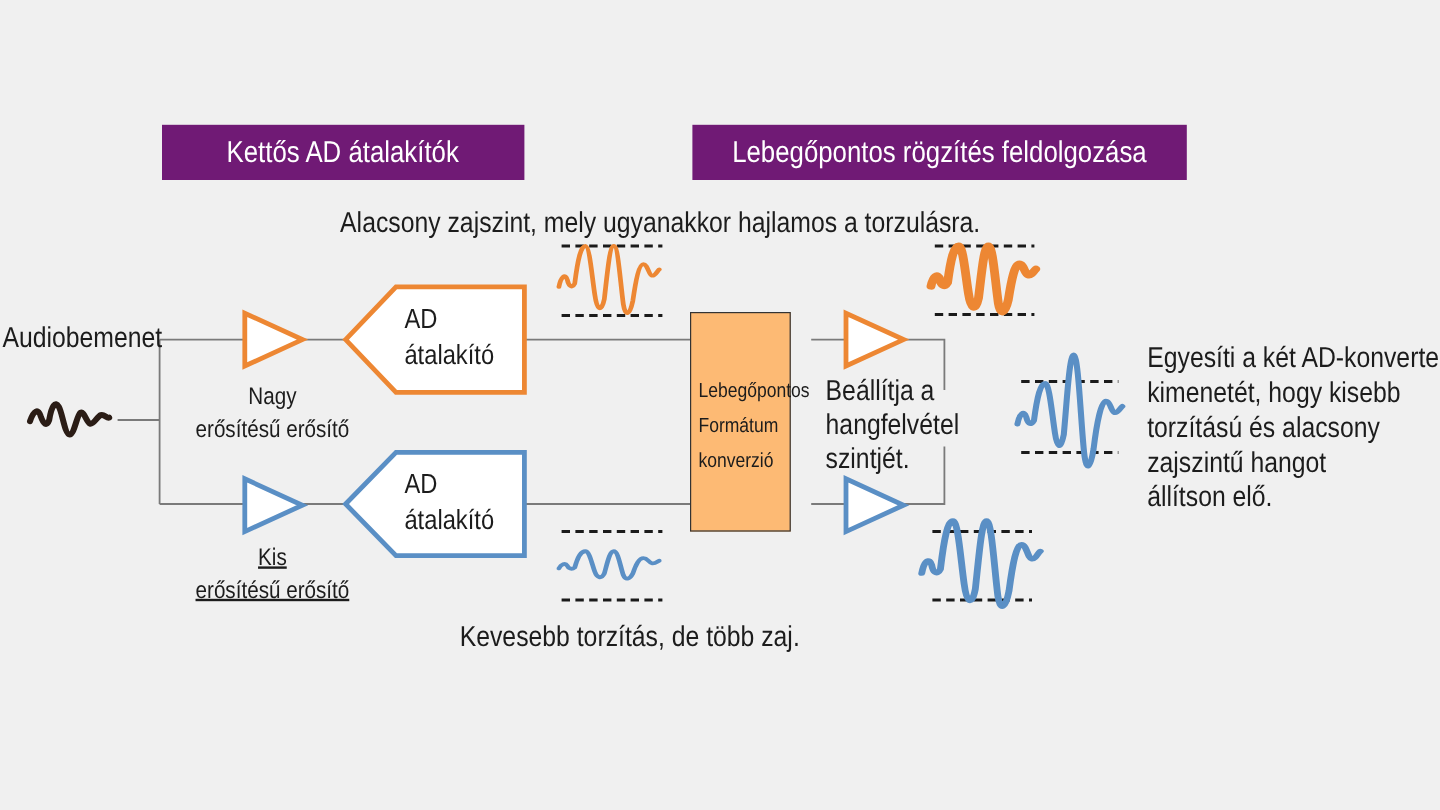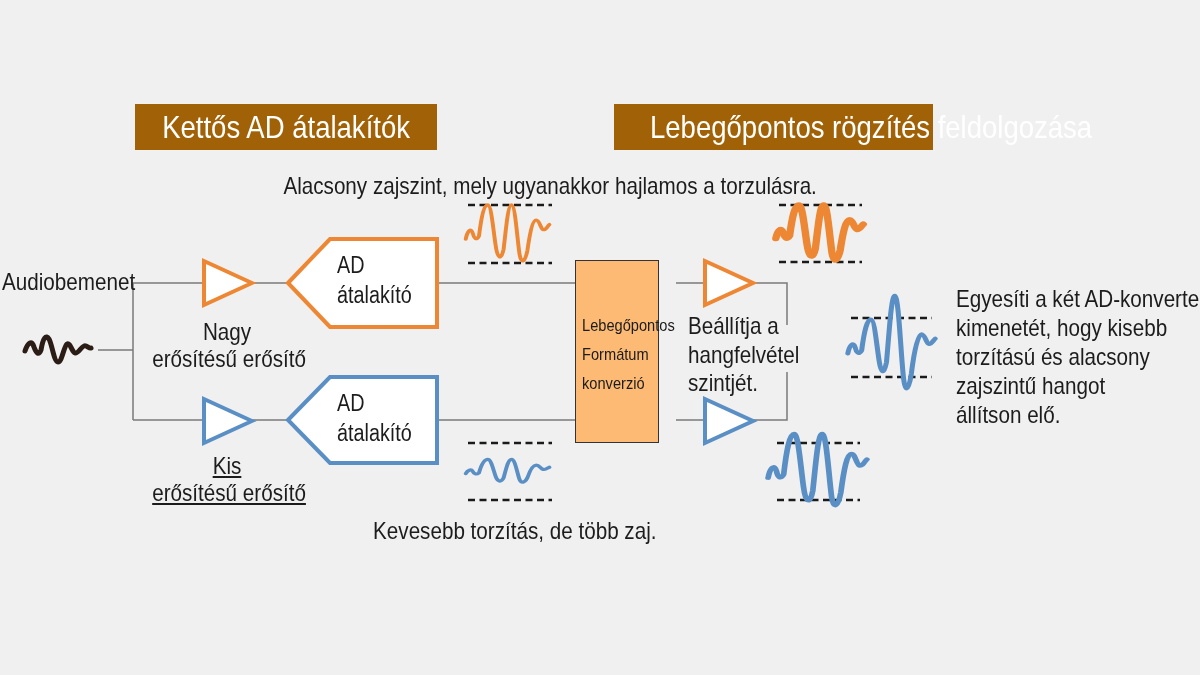--- a/index.html
+++ b/index.html
@@ -6,25 +6,25 @@
   body{
     width:1200px;height:675px;position:relative;
     background:#f0f0f0;
     font-family:"Liberation Sans","DejaVu Sans",sans-serif;
     color:#1c1c1c;
   }
   .abs{position:absolute;}
   .condensed{transform:scaleX(0.86);transform-origin:0 0;}
   .condensed-c{transform:scaleX(0.86);transform-origin:50% 0;}
   .hdr{
-    background:#a16207;color:#ffffff;height:46px;line-height:46px;
-    text-align:center;font-size:32px;white-space:nowrap;
+    background:#701a75;color:#ffffff;height:46px;line-height:46px;
+    text-align:center;font-size:25px;white-space:nowrap;
   }
   .cap{font-size:24px;white-space:nowrap;}
-  .lbl{font-size:24px;line-height:27px;text-align:center;white-space:nowrap;}
+  .lbl{font-size:20px;line-height:27px;text-align:center;white-space:nowrap;}
   .ad-txt{font-size:23px;line-height:30px;white-space:nowrap;}
   .ad-txt span,.note span,.lbl span{display:block;}
   .note{font-size:24px;line-height:28.5px;white-space:nowrap;}
   .floatbox{
     background:#fdba74;border:1.5px solid #333333;
     width:84px;height:183px;box-sizing:border-box;
     left:575px;top:260px;
   }
   .floatbox .inner{
     padding:50px 0 0 7px;font-size:17px;line-height:29px;white-space:nowrap;
@@ -100,21 +100,21 @@
 
   <g fill="#ffffff" stroke-width="4" stroke-linejoin="miter">
     <polygon points="288,283 330,239 437,239 437,327 330,327" stroke="#ED8733"></polygon>
     <polygon points="288,420 330,377 437,377 437,463 330,463" stroke="#5A8FC5"></polygon>
   </g>
 </svg>
 
 <div class="abs hdr" style="left:135px;top:104px;width:302px;">
   <span class="condensed-c" style="display:inline-block;">Kettős AD átalakítók</span>
 </div>
-<div class="abs hdr" style="left:577px;top:104px;width:319px;margin-left:37px;">
+<div class="abs hdr" style="left:577px;top:104px;width:412px;">
   <span class="condensed-c" style="display:inline-block;">Lebegőpontos rögzítés feldolgozása</span>
 </div>
 
 <div class="abs cap" style="left:240px;top:172px;width:545px;text-align:center;">
   <span class="condensed-c" style="display:inline-block;">Alacsony zajszint, mely ugyanakkor hajlamos a torzulásra.</span>
 </div>
 
 <div class="abs cap condensed" style="left:2px;top:268px;">Audiobemenet</div>
 
 <div class="abs lbl" style="left:140px;top:318px;width:174px;">
@@ -150,15 +150,15 @@
 </div>
 
 <div class="abs note condensed" style="left:956px;top:284px;line-height:29px;">
   <span>Egyesíti a két AD-konverter</span>
   <span>kimenetét, hogy kisebb</span>
   <span>torzítású és alacsony</span>
   <span>zajszintű hangot</span>
   <span>állítson elő.</span>
 </div>
 
-<div class="abs cap" style="left:340px;top:517px;width:350px;text-align:center;">
+<div class="abs cap" style="left:340px;top:517px;width:350px;text-align:right;">
   <span class="condensed-c" style="display:inline-block;">Kevesebb torzítás, de több zaj.</span>
 </div>
 
 </body></html>

